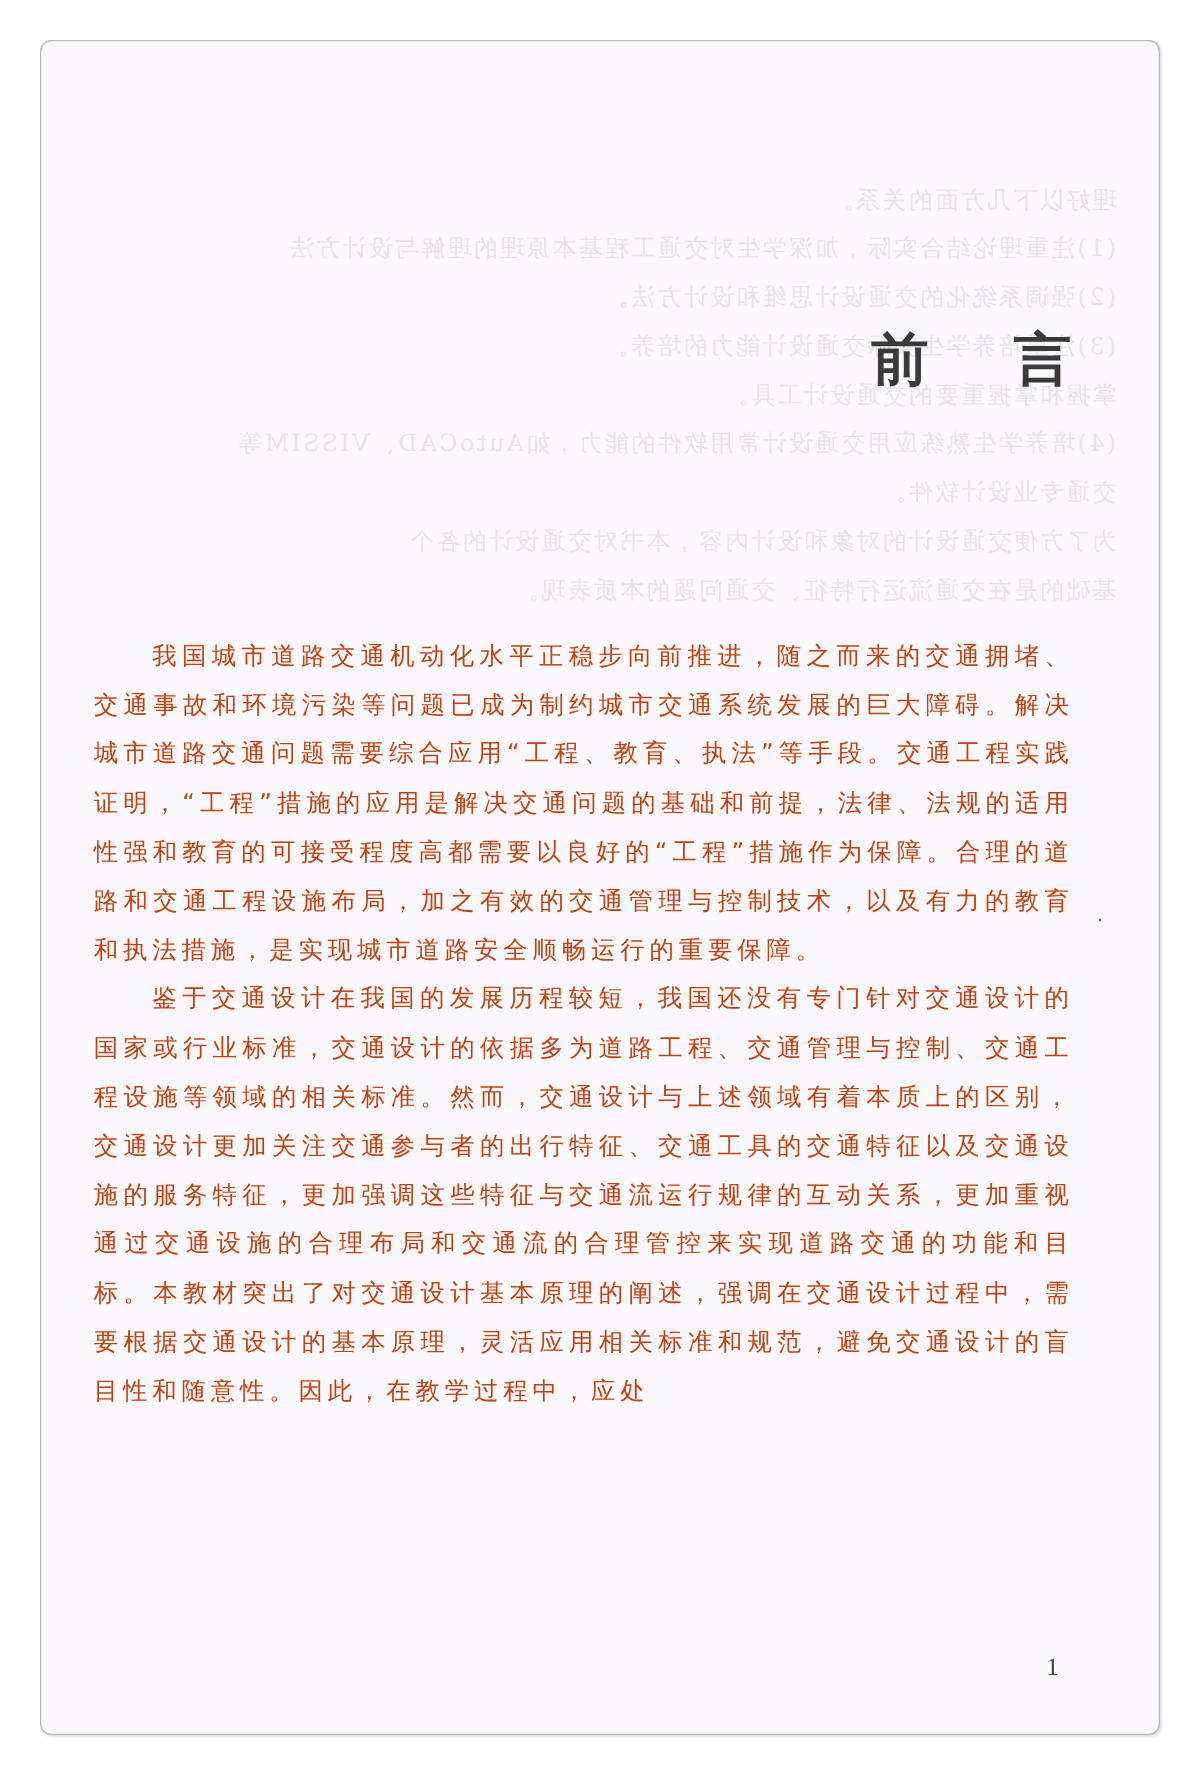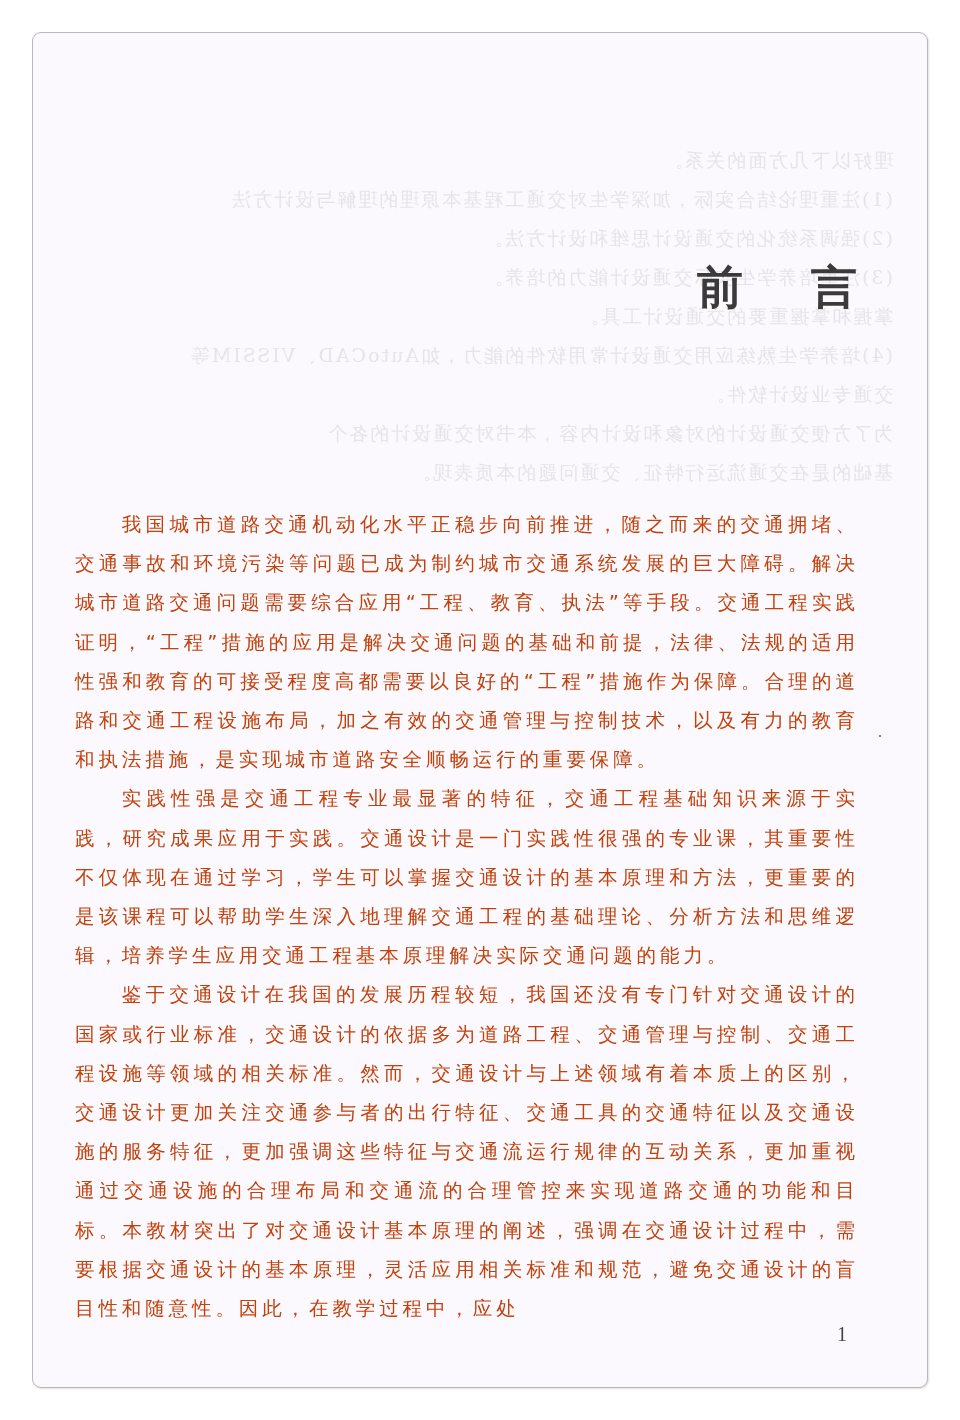--- a/index.html
+++ b/index.html
@@ -98,20 +98,19 @@
     <div>(4)培养学生熟练应用交通设计常用软件的能力，如AutoCAD、VISSIM等</div>
     <div>交通专业设计软件。</div>
     <div>为了方便交通设计的对象和设计内容，本书对交通设计的各个</div>
     <div>基础的是在交通流运行特征、交通问题的本质表现。</div>
   </div>
 
   <div class="title">前 言</div>
 
   <div class="body-text">
     <p>我国城市道路交通机动化水平正稳步向前推进，随之而来的交通拥堵、交通事故和环境污染等问题已成为制约城市交通系统发展的巨大障碍。解决城市道路交通问题需要综合应用“工程、教育、执法”等手段。交通工程实践证明，“工程”措施的应用是解决交通问题的基础和前提，法律、法规的适用性强和教育的可接受程度高都需要以良好的“工程”措施作为保障。合理的道路和交通工程设施布局，加之有效的交通管理与控制技术，以及有力的教育和执法措施，是实现城市道路安全顺畅运行的重要保障。</p>
-    <p>实践性强是交通工程专业最显著的特征，交通工程基础知识来源于实践，研究成果应用于实践。交通设计是一门实践性很强的专业课，其重要性不仅体现在通过学习，学生可以掌握交通设计的基本原理和方法，更重要的是该课程可以帮助学生深入地理解交通工程的基础理论、分析方法和思维逻辑，培养学生应用交通工程基本原理解决实际交通问题的能力。</p>
     <p>鉴于交通设计在我国的发展历程较短，我国还没有专门针对交通设计的国家或行业标准，交通设计的依据多为道路工程、交通管理与控制、交通工程设施等领域的相关标准。然而，交通设计与上述领域有着本质上的区别，交通设计更加关注交通参与者的出行特征、交通工具的交通特征以及交通设施的服务特征，更加强调这些特征与交通流运行规律的互动关系，更加重视通过交通设施的合理布局和交通流的合理管控来实现道路交通的功能和目标。本教材突出了对交通设计基本原理的阐述，强调在交通设计过程中，需要根据交通设计的基本原理，灵活应用相关标准和规范，避免交通设计的盲目性和随意性。因此，在教学过程中，应处</p>
   </div>
 
   <span class="dot" style="left:846px; top:702px;"></span>
 
   <div class="page-number">1</div>
 </div>
 
 </body></html>

